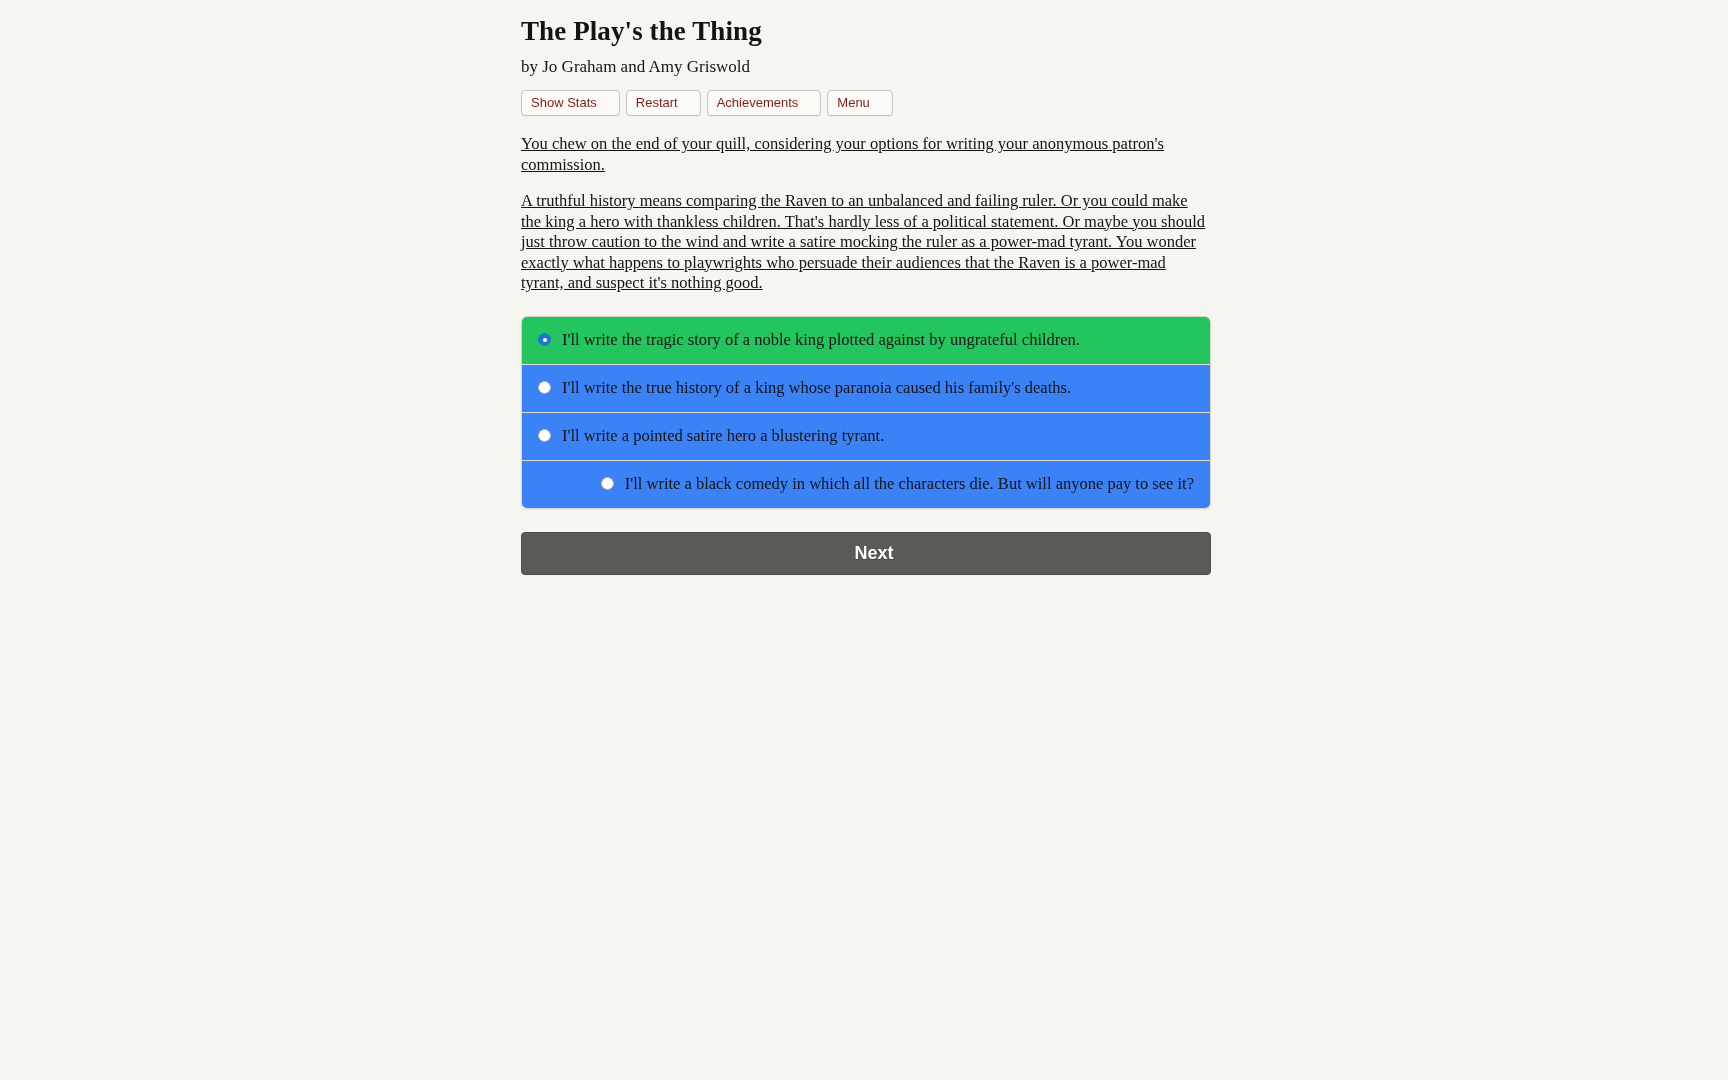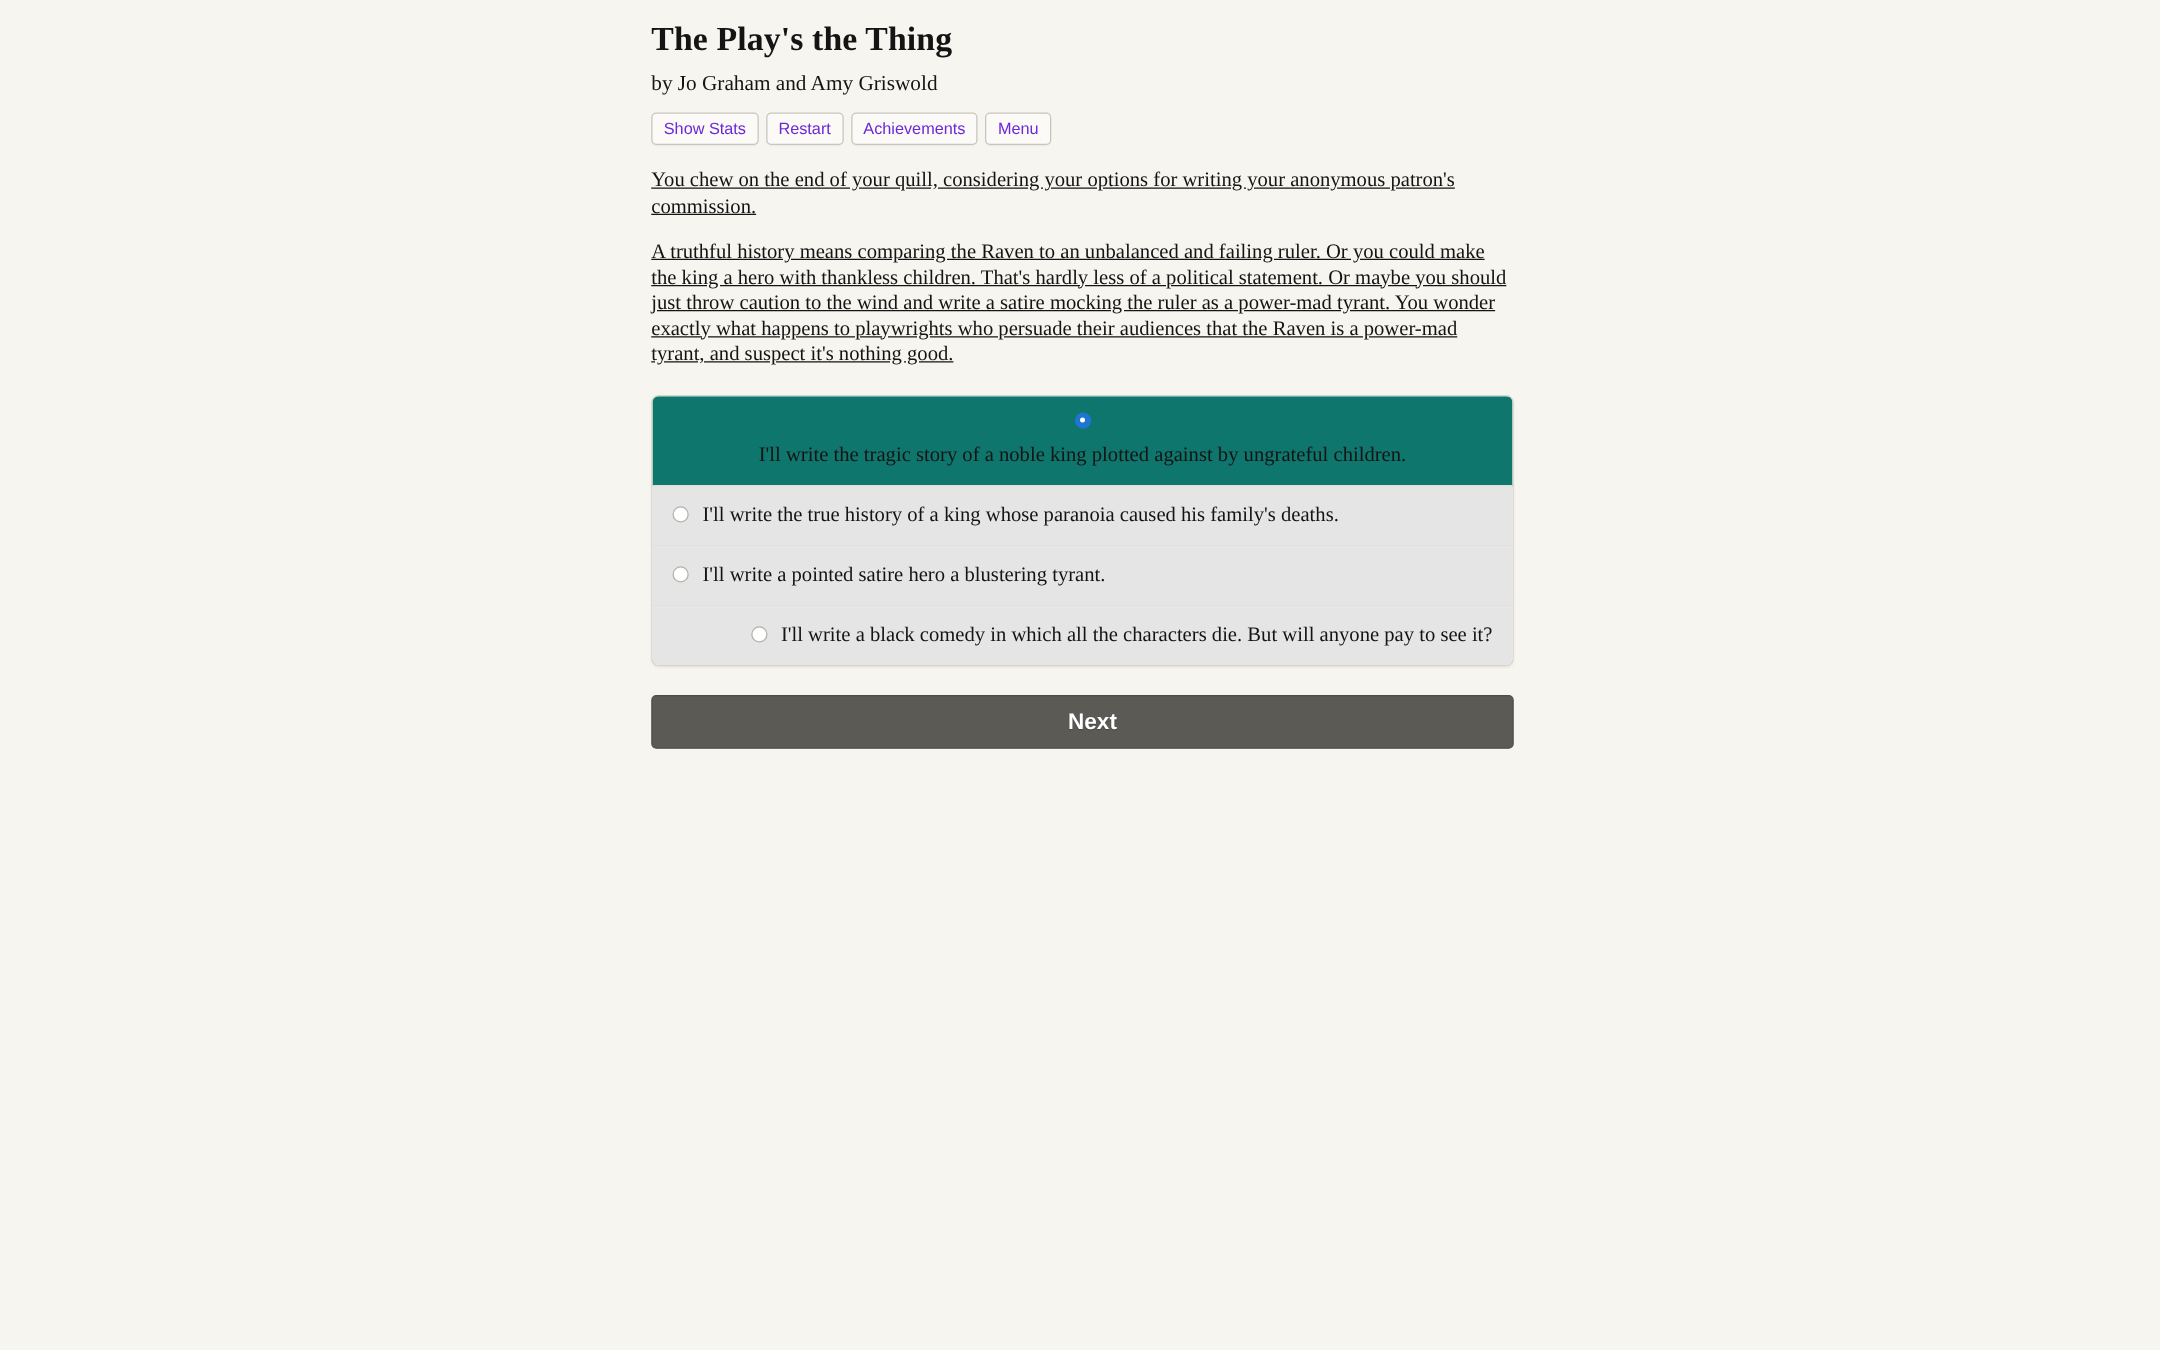--- a/index.html
+++ b/index.html
@@ -40,25 +40,25 @@
   }
   .toolbar {
     display: flex;
     gap: 6px;
     margin: 0 0 18px 0;
   }
   .toolbar-button {
     font-family: "Liberation Sans", sans-serif;
     font-size: 13px;
     line-height: 15px;
-    color: #6d28d9;
+    color: #7f1d1d;
     background: #fbfaf7;
     border: 1px solid #c8c5bd;
     border-radius: 4px;
-    padding: 4px 9px 5px 9px;
+    padding: 4px 22px 5px 9px;
     cursor: pointer;
     box-shadow: 0 1px 0 rgba(0,0,0,0.04);
   }
   .story-paragraph {
     font-family: "Liberation Serif", serif;
     font-size: 16.5px;
     line-height: 20.5px;
     margin: 0 0 16px 0;
     text-align: left;
     text-decoration: underline;
@@ -74,29 +74,28 @@
     box-shadow: 0 1px 2px rgba(0,0,0,0.05);
     margin-bottom: 23px;
   }
   .choice {
     display: flex;
     align-items: center;
     gap: 11px;
     padding: 13px 16px 14px 16px;
     border-bottom: 1px solid #e2dfd7;
     cursor: pointer;
-    background: #e5e5e5;
+    background: #3b82f6;
   }
   .choice:last-child {
     border-bottom: none;
     justify-content: flex-end;
   }
   .choice.selected {
-    background: #0f766e;
-    flex-direction: column;
+    background: #22c55e;
   }
   .radio {
     flex: 0 0 auto;
     width: 13px;
     height: 13px;
     border-radius: 50%;
     border: 1px solid #b4b1a9;
     background: #ffffff;
     box-sizing: border-box;
     position: relative;

